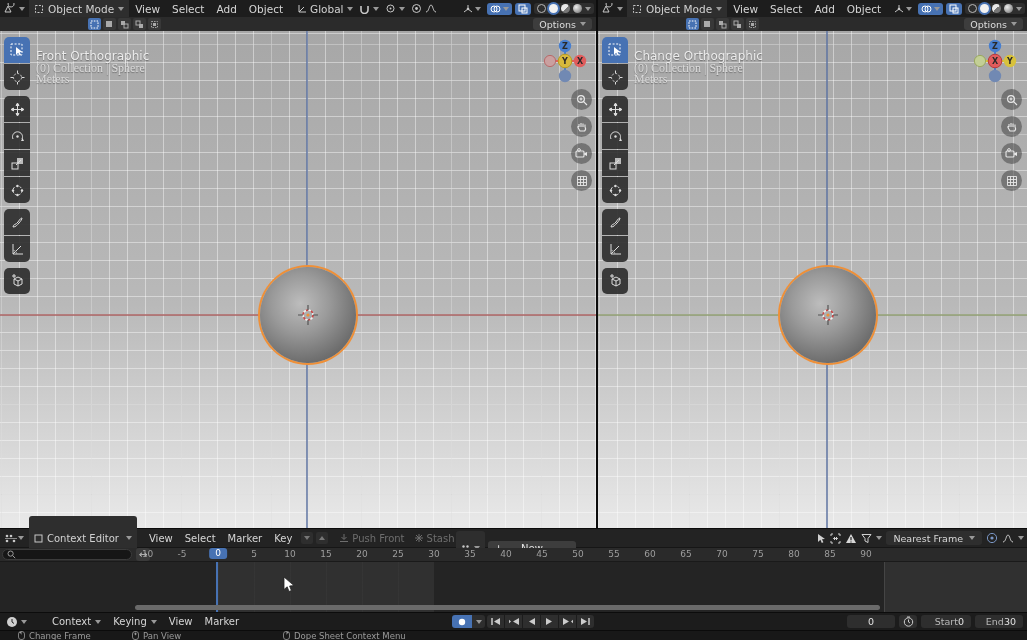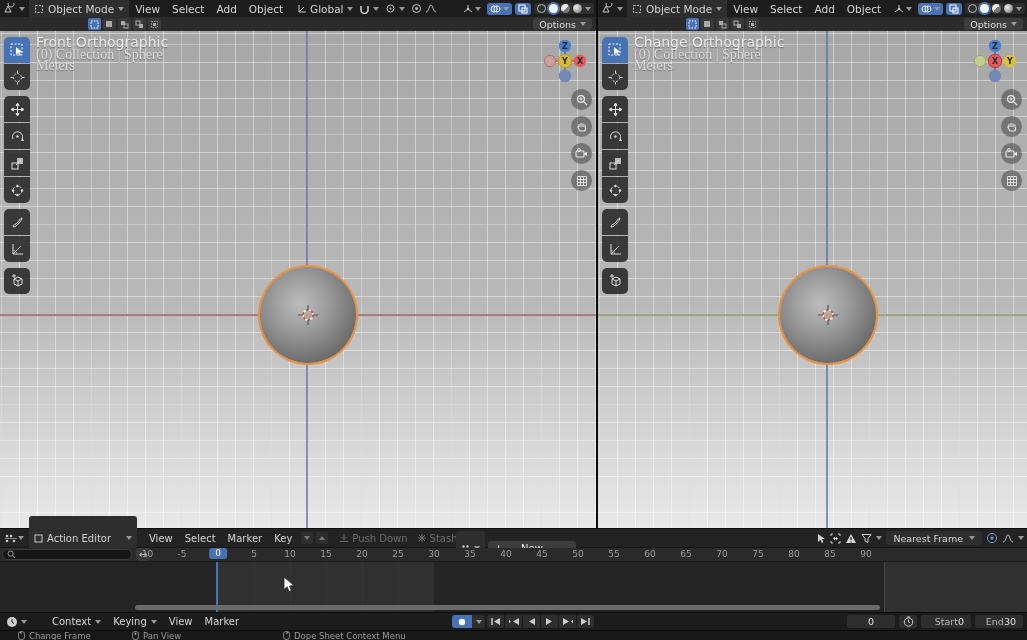--- a/index.html
+++ b/index.html
@@ -36,21 +36,21 @@
       repeating-linear-gradient(to bottom, rgba(0,0,0,.06) 0 1px, transparent 1px 90px),
       repeating-linear-gradient(to right, rgba(255,255,255,.42) 0 1px, transparent 1px 18px),
       repeating-linear-gradient(to bottom, rgba(255,255,255,.42) 0 1px, transparent 1px 18px),
       linear-gradient(to bottom, #a7a7a7 0%, #b9b9b9 55%, #e9e9e9 100%);
     background-position: 1px 13px,1px 13px,1px 13px,1px 13px,0 0; }
   .axis-v { position:absolute; top:0; bottom:0; width:2px; background:#5f74a2; opacity:.75; }
   .axis-h { position:absolute; left:0; right:0; height:2px; top:283px; opacity:.7; }
   #vp-left .axis-v { left:306px; } #vp-right .axis-v { left:228px; }
   #vp-left .axis-h { background:#a85a5a; } #vp-right .axis-h { background:#8a9a6a; }
 
-  .vp-text { position:absolute; left:36px; top:6px; font-size:14px; line-height:11.5px; color:#ececec; text-shadow:0 1px 1px rgba(40,40,40,.45); }
+  .vp-text { position:absolute; left:36px; top:20px; font-size:12px; line-height:11.5px; color:#ececec; text-shadow:0 1px 1px rgba(40,40,40,.45); }
   .vp-text .dim { color:#dcdcdc;font-family:Liberation Serif, serif; }
 
   .toolbar { position:absolute; left:4px; top:6px; display:flex; flex-direction:column; gap:1px; }
   .tool { width:26px; height:26px; background:#2b2b2bE6; display:flex; align-items:center; justify-content:center; }
   .tool.active { background:var(--accent); }
   .tool.grp-top { border-radius:5px 5px 0 0; } .tool.grp-bot { border-radius:0 0 5px 5px; margin-bottom:5px; }
   .tool.grp-solo { border-radius:5px; margin-bottom:5px; }
 
   .sphere { position:absolute; width:96px; height:96px; border-radius:50%;
     background:radial-gradient(circle at 42% 38%, #bdbdbd 0%, #9a9a9a 35%, #6e6e6e 72%, #525252 100%);
@@ -607,21 +607,21 @@
         </svg>
       </span>
     <span class="chev"></span>
     <span class="pill" style="margin-left:5px; width:108px; justify-content:space-between; font-size:10px">
       <span style="display:inline-flex; align-items:center; gap:4px">
         <span class="icon">
             <svg width="9" height="9" viewBox="0 0 9 9">
               <rect x="1" y="1" width="7" height="7" fill="none" stroke="#c8c8c8"></rect>
             </svg>
           </span>
-        <span>Action Editor</span>
+        <span>Context Editor</span>
         </span>
       <span class="chev"></span>
     </span>
     <span class="menu-item" style="margin-left:6px">View</span>
     <span class="menu-item">Select</span>
     <span class="menu-item">Marker</span>
     <span class="menu-item">Key</span>
     <span class="hgroup">
       <span class="mini-btn">
           <span class="chev" style="border-top-color:#777"></span>
@@ -629,21 +629,21 @@
       <span class="mini-btn">
           <span class="chev" style="border-top:none;border-bottom:4px solid #777"></span>
         </span>
     </span>
     <span class="hgroup" style="margin-left:8px">
       <span class="icon">
           <svg width="10" height="10" viewBox="0 0 10 10">
             <path d="M5 1 V6 M2.5 4 L5 6.5 L7.5 4 M1 8.5 H9" stroke="#6e6e6e" fill="none"></path>
           </svg>
         </span>
-      <span class="disabled" style="font-size:10px">Push Down</span>
+      <span class="disabled" style="font-size:10px">Push Front</span>
     </span>
     <span class="hgroup" style="margin-left:6px">
       <span class="icon">
           <svg width="10" height="10" viewBox="0 0 10 10">
             <path d="M5 1 V9 M1 5 H9 M2 2 L8 8 M8 2 L2 8" stroke="#6e6e6e"></path>
           </svg>
         </span>
       <span class="disabled" style="font-size:10px">Stash</span>
     </span>
     <div class="ds-mid">

